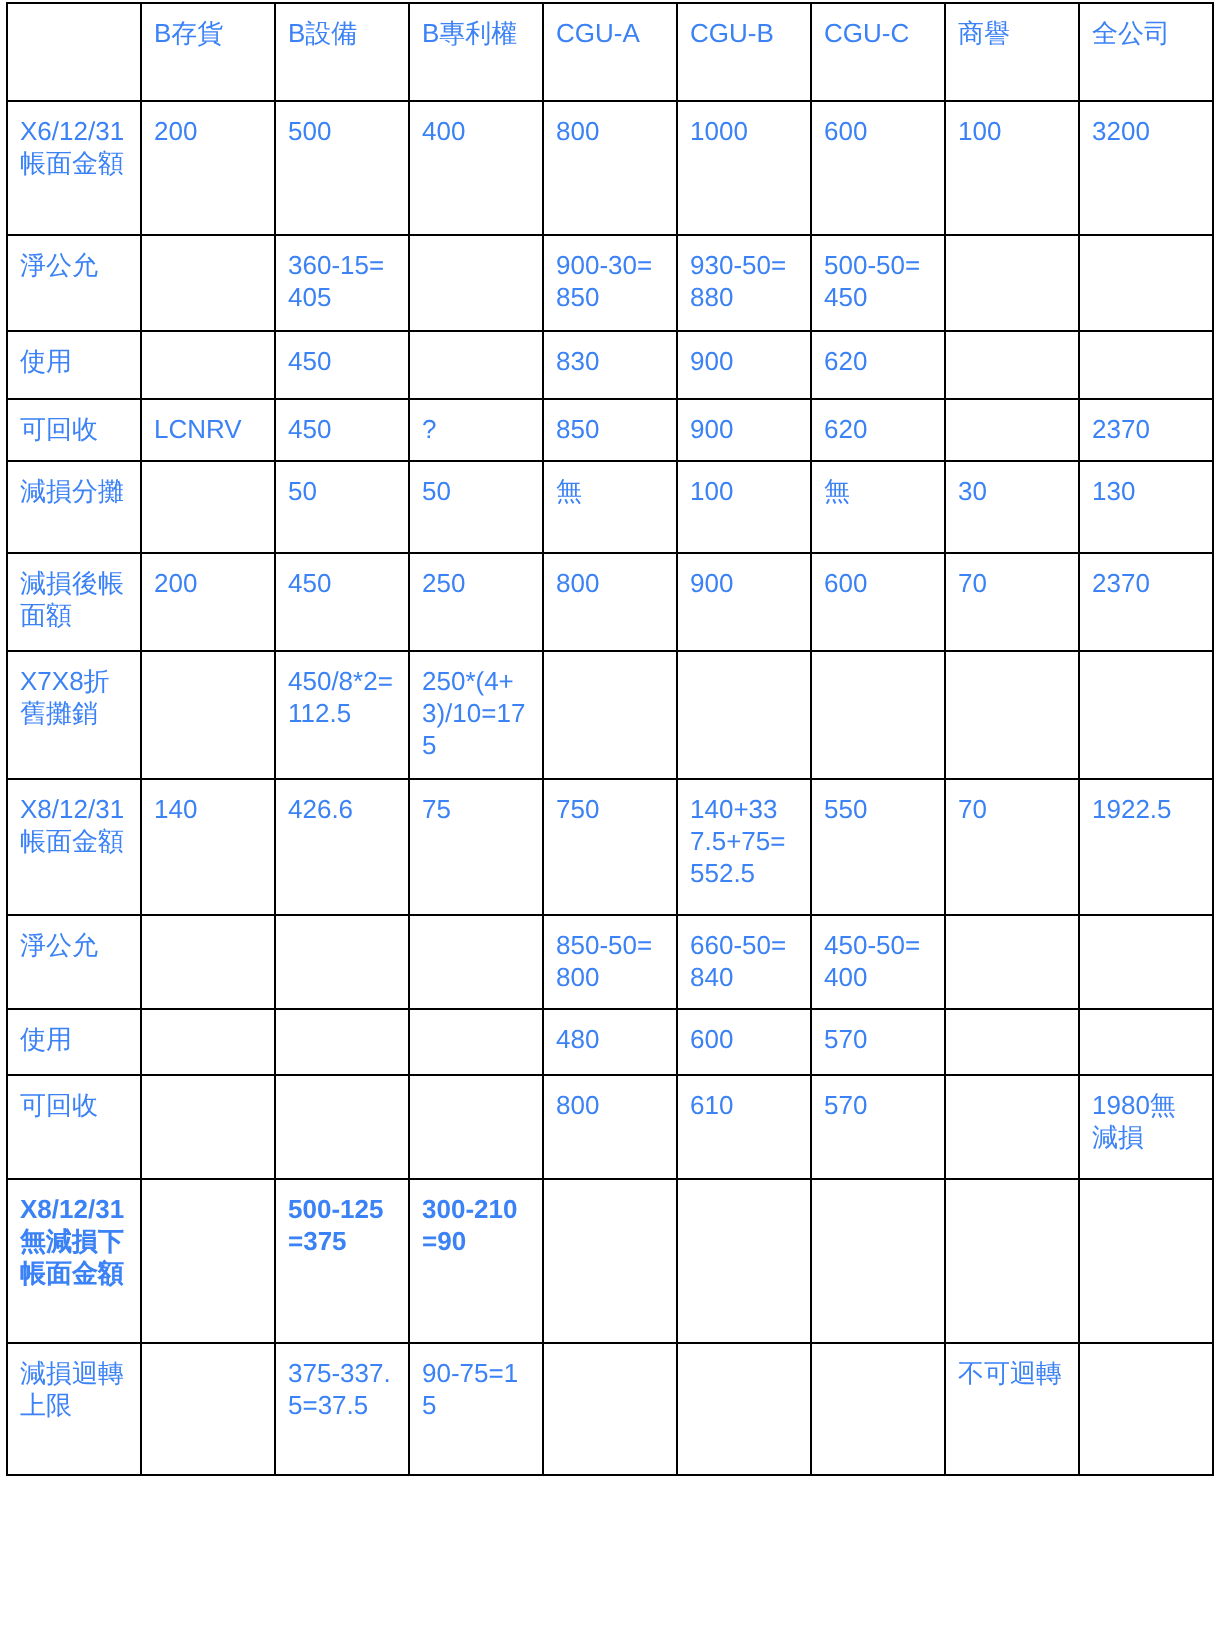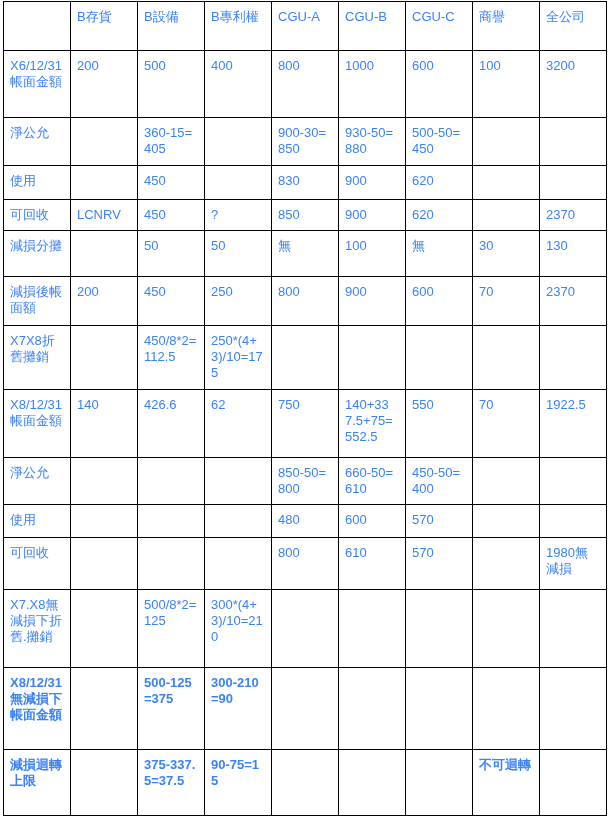--- a/index.html
+++ b/index.html
@@ -125,34 +125,34 @@
         <td></td>
         <td></td>
         <td></td>
         <td></td>
         <td></td>
       </tr>
       <tr style="height: 68px;">
         <td>X8/12/31帳面金額</td>
         <td>140</td>
         <td>426.6</td>
-        <td>62</td>
+        <td>75</td>
         <td>750</td>
         <td>140+337.5+75=552.5</td>
         <td>550</td>
         <td>70</td>
         <td>1922.5</td>
       </tr>
       <tr style="height: 47px;">
         <td>淨公允</td>
         <td></td>
         <td></td>
         <td></td>
         <td>850-50=800</td>
-        <td>660-50=610</td>
+        <td>660-50=840</td>
         <td>450-50=400</td>
         <td></td>
         <td></td>
       </tr>
       <tr style="height: 33px;">
         <td>使用</td>
         <td></td>
         <td></td>
         <td></td>
         <td>480</td>
@@ -165,43 +165,32 @@
         <td>可回收</td>
         <td></td>
         <td></td>
         <td></td>
         <td>800</td>
         <td>610</td>
         <td>570</td>
         <td></td>
         <td>1980無減損</td>
       </tr>
-      <tr style="height: 78px;">
-        <td>X7.X8無減損下折舊.攤銷</td>
-        <td></td>
-        <td>500/8*2=125</td>
-        <td>300*(4+3)/10=210</td>
-        <td></td>
-        <td></td>
-        <td></td>
-        <td></td>
-        <td></td>
-      </tr>
       <tr style="height: 82px; font-weight: bold;">
         <td>X8/12/31無減損下帳面金額</td>
         <td></td>
         <td>500-125=375</td>
         <td>300-210=90</td>
         <td></td>
         <td></td>
         <td></td>
         <td></td>
         <td></td>
       </tr>
-      <tr style="height: 66px; font-weight: bold;">
+      <tr style="height: 66px;">
         <td>減損迴轉上限</td>
         <td></td>
         <td>375-337.5=37.5</td>
         <td>90-75=15</td>
         <td></td>
         <td></td>
         <td></td>
         <td>不可迴轉</td>
         <td></td>
       </tr>

